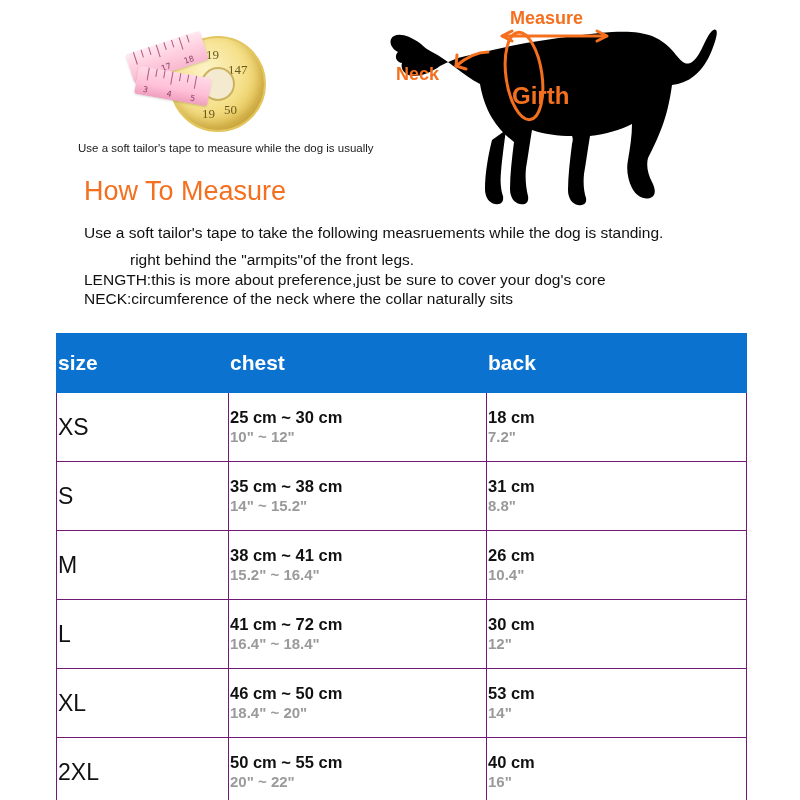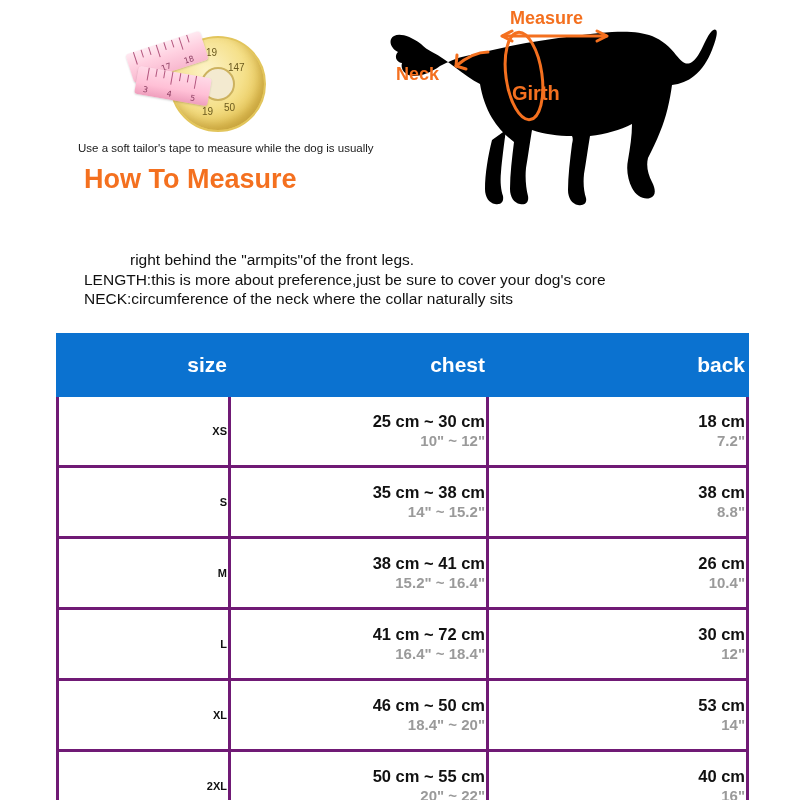--- a/index.html
+++ b/index.html
@@ -53,23 +53,23 @@
     top: 50%;
     transform: translate(-50%, -50%);
     width: 30px;
     height: 30px;
     border-radius: 50%;
     background: #f3ead0;
     border: 2px solid #cdb25f;
   }
   .tape-roll .num {
     position: absolute;
-    font-size: 10px;
+    font-size: 13px;
     color: #6b5a1e;
-    font-family: Liberation Sans, sans-serif;
+    font-family: Liberation Serif, serif;
   }
   .tape-roll .n1 { left: 34px; top: 9px; }
   .tape-roll .n2 { left: 56px; top: 24px; }
   .tape-roll .n3 { left: 30px; top: 68px; }
   .tape-roll .n4 { left: 52px; top: 56px; margin-top: 8px; }
 
   .tape-strip {
     position: absolute;
     left: 0px;
     top: 22px;
@@ -129,29 +129,29 @@
   .dog-svg { display: block; }
 
   .label {
     position: absolute;
     color: #f4701f;
     font-weight: bold;
     font-family: "Liberation Sans", sans-serif;
   }
   .label-length { left: 510px; top: 8px; font-size: 18px; }
   .label-neck   { left: 396px; top: 64px; font-size: 18px; }
-  .label-girth  { left: 512px; top: 82px; font-size: 20px; }
+  .label-girth  { left: 512px; top: 82px; font-size: 24px; }
 
   
   .heading {
     position: absolute;
     left: 84px;
-    top: 164px;
+    top: 176px;
     font-size: 27px;
-    font-weight: bold;
+    font-weight: normal;
     color: #f4701f;
     font-family: "Liberation Sans", sans-serif;
   }
   .para {
     position: absolute;
     left: 84px;
     color: #111;
     font-family: "Liberation Sans", sans-serif;
   }
   .intro {
@@ -171,39 +171,39 @@
     left: 56px;
     top: 333px;
     width: 690px;
   }
   table.sizes {
     border-collapse: collapse;
     width: 690px;
     table-layout: fixed;
   }
   table.sizes th, table.sizes td {
-    border: 3px solid #701a75;
-    text-align: right;
+    border: 1px solid #701a75;
+    text-align: left;
     vertical-align: middle;
   }
   table.sizes thead th {
     background: #0b72d0;
     color: #ffffff;
     font-size: 21px;
     font-weight: bold;
     height: 56px;
     border-color: #0b72d0;
   }
   table.sizes tbody td {
     height: 66px;
     background: #fff;
   }
   td.size-cell {
-    font-size: 11px;
-    font-weight: bold;
+    font-size: 23px;
+    font-weight: normal;
     color: #111;
   }
   .cm {
     font-size: 16.5px;
     font-weight: bold;
     color: #111;
     display: block;
     line-height: 20px;
   }
   .inch {
@@ -303,20 +303,21 @@
       </svg>
     </div>
 
     <div class="label label-length">Measure</div>
     <div class="label label-neck">Neck</div>
     <div class="label label-girth">Girth</div>
 
   </div>
 
   <div class="heading">How To Measure</div>
+  <div class="para intro">Use a soft tailor's tape to take the following measruements while the dog is standing.</div>
   <div class="para lines">
     <span class="ind">right behind the "armpits"of the front legs.</span>
     <span>LENGTH:this is more about preference,just be sure to cover your dog's core</span><br>
     <span>NECK:circumference of the neck where the collar naturally sits</span>
   </div>
 
   <div class="table-wrap">
     <table class="sizes">
       <colgroup>
         <col class="col-size">
@@ -342,21 +343,21 @@
             <span class="inch">7.2"</span>
           </td>
         </tr>
         <tr>
           <td class="size-cell">S</td>
           <td>
             <span class="cm">35 cm ~ 38 cm</span>
             <span class="inch">14" ~ 15.2"</span>
           </td>
           <td>
-            <span class="cm">38 cm</span>
+            <span class="cm">31 cm</span>
             <span class="inch">8.8"</span>
           </td>
         </tr>
         <tr>
           <td class="size-cell">M</td>
           <td>
             <span class="cm">38 cm ~ 41 cm</span>
             <span class="inch">15.2" ~ 16.4"</span>
           </td>
           <td>

